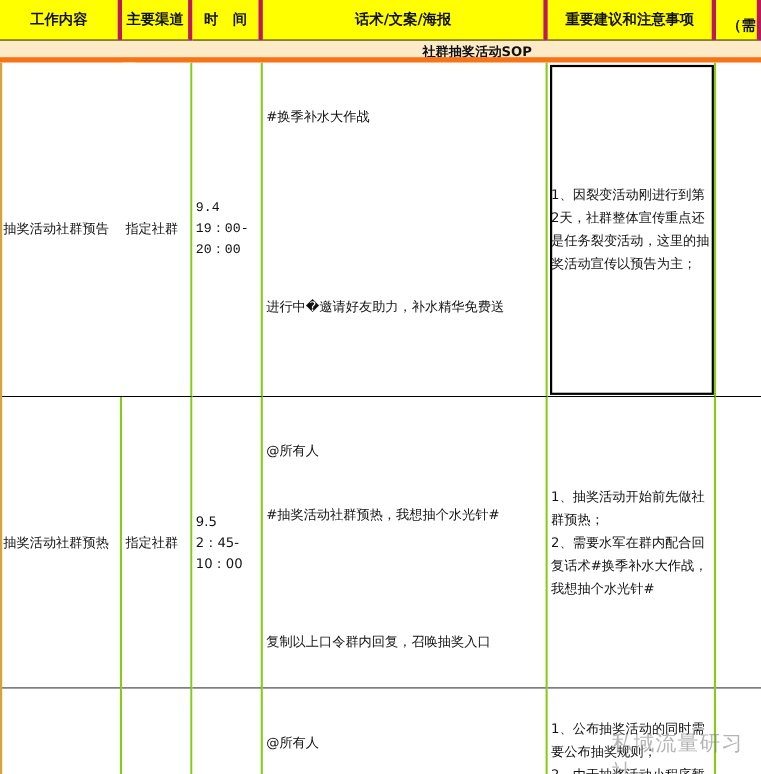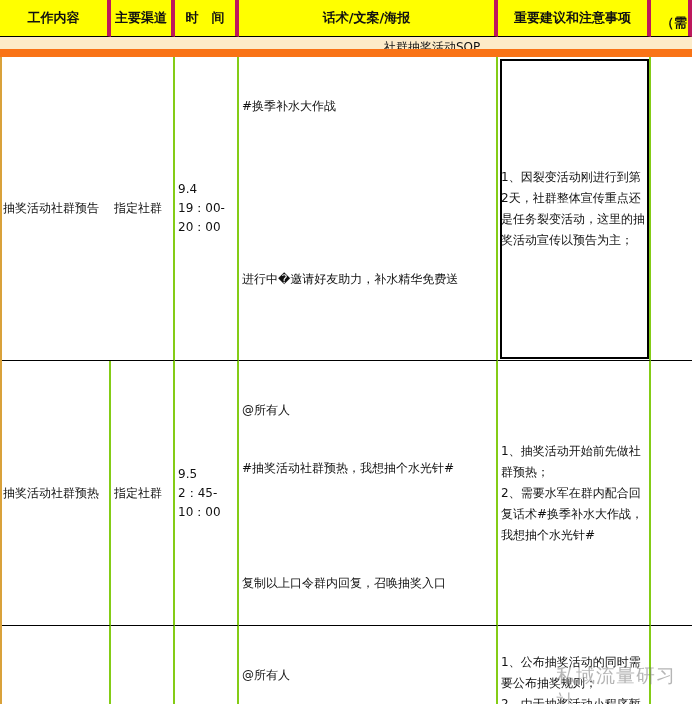--- a/index.html
+++ b/index.html
@@ -2,21 +2,21 @@
 <html><head>
 <meta charset="utf-8">
 <style>
   html, body { margin:0; padding:0; background:#ffffff; }
   body { width:692px; height:704px; overflow:hidden; position:relative;
          font-family:"DejaVu Sans","Liberation Sans",sans-serif; font-size:12px; color:#111; }
   .grid { position:absolute; left:0; top:0; }
   .cell { position:absolute; box-sizing:border-box; overflow:hidden; }
   .hdr { background:#ffff00; font-weight:bold; font-size:13px; display:flex; align-items:center; justify-content:center;
          border-right:4px solid #be185d; border-bottom:1px solid #000; }
-  .band { background:#fdebc8; font-weight:normal; font-size:12px; border-bottom:8px solid #f97316; }
+  .band { background:#fdebc8; font-weight:bold; font-size:12px; border-bottom:5px solid #f97316; }
   .body-cell { border-right:2px solid #84cc16; border-bottom:1px solid #000; background:#fff; }
   .vcenter { display:flex; align-items:center; }
   .lines { padding:2px 0 0 11px; line-height:19.2px; font-size:12px; white-space:pre; }
   .line { height:19.2px; }
   .notes { padding:0 3px 0 3px; line-height:21px; font-size:12px; }
   .selected { outline:2px double #000; outline-offset:-4px; }
   .watermark { position:absolute; left:556px; top:663px; font-size:19px; color:rgba(120,120,120,0.55); letter-spacing:1px; }
   .leftedge { position:absolute; left:0; top:57px; width:2px; height:647px; background:#d9a13a; }
 </style>
 </head>
@@ -47,21 +47,21 @@
     <span style="position:absolute;left:384px;top:2px;">社群抽奖活动SOP</span>
   </div>
 
   <div class="cell body-cell vcenter" style="left:0;top:57px;width:124px;height:304px;padding-left:3px;">
       <span>抽奖活动社群预告</span>
     </div>
   <div class="cell body-cell vcenter" style="left:111px;top:57px;width:64px;height:304px;padding-left:3px;">
       <span>指定社群</span>
     </div>
   <div class="cell body-cell vcenter" style="left:175px;top:57px;width:64px;height:304px;padding-left:3px;">
-    <div style="line-height:19px;font-size:12px;">
+    <div style="line-height:19px;font-size:12px;font-family:Liberation Mono, monospace;">
       <div>9.4</div>
       <div>19：00-</div>
       <div>20：00</div>
     </div>
   </div>
   <div class="cell body-cell" style="left:239px;top:57px;width:259px;height:304px;">
     <div class="lines" style="padding-left:3px;">
       <div class="line">#换季补水大作战</div>
       <div class="line"></div>
       <div class="line"></div>

